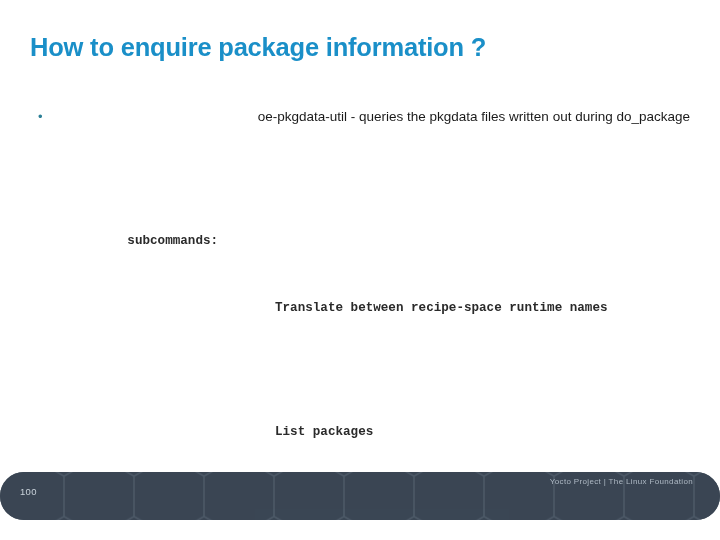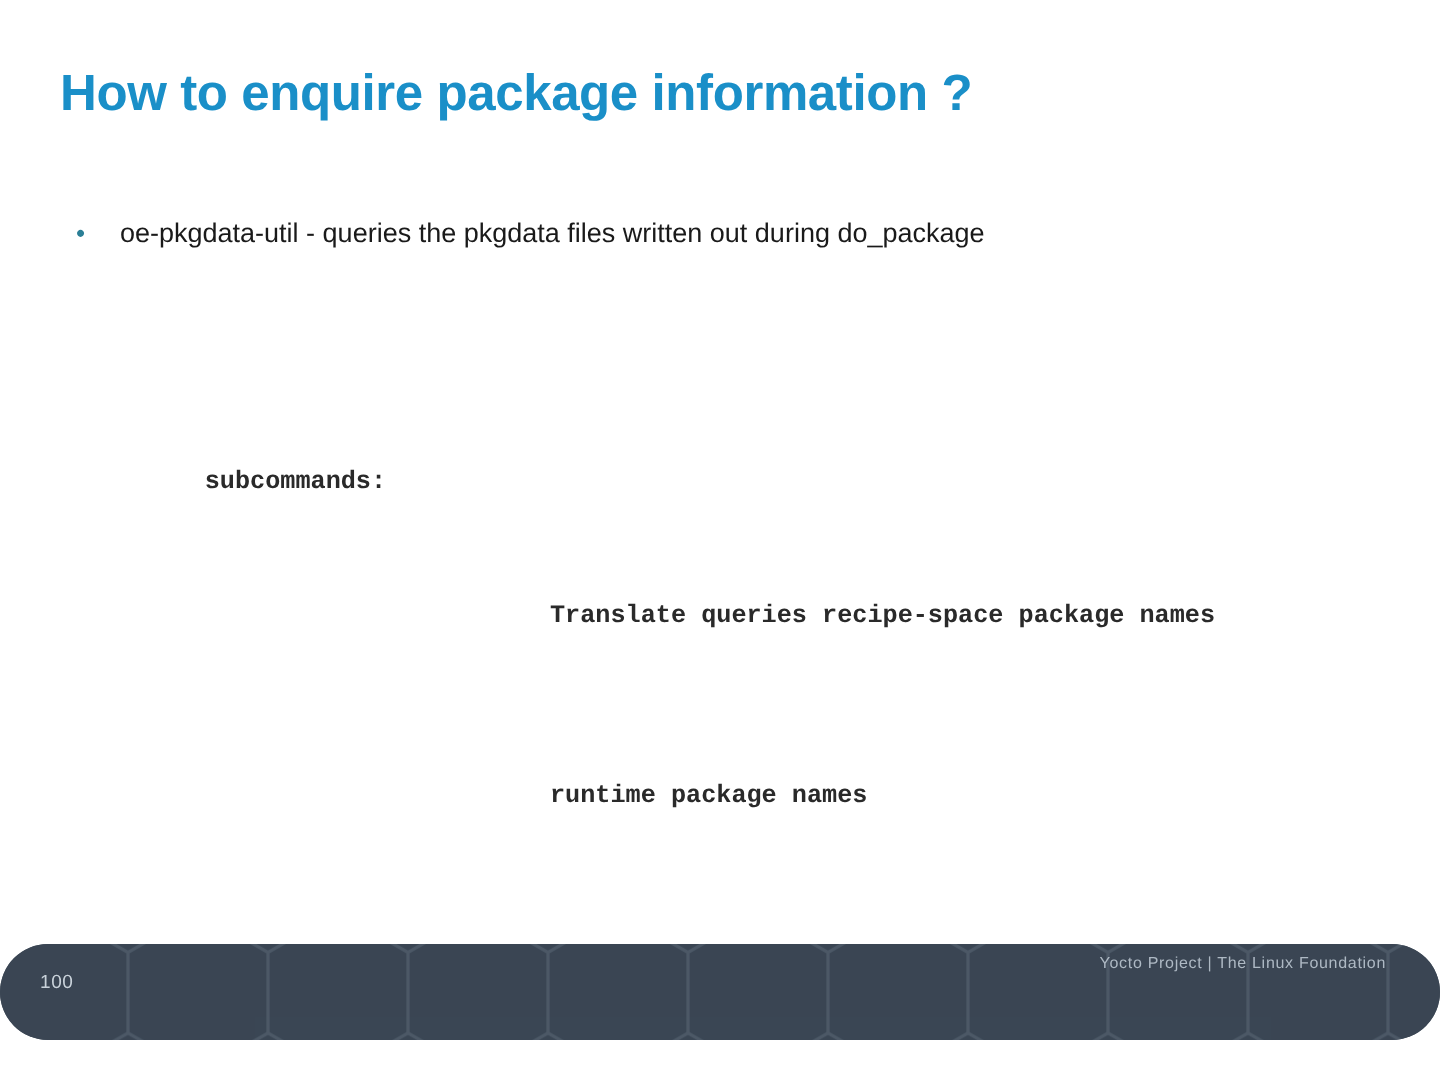--- a/index.html
+++ b/index.html
@@ -55,20 +55,21 @@
     padding-left: 8px;
     box-sizing: border-box;
   }
   .bullet-text {
     flex: 1 1 auto;
     font-size: 13.5px;
     color: #1a1a1a;
     line-height: 18px;
     font-weight: normal;
     white-space: nowrap;
+    text-align: right;
   }
 
   
   .mono-block {
     position: absolute;
     left: 57px;
     top: 165px;
     width: 640px;
     font-family: "Liberation Mono", "DejaVu Sans Mono", monospace;
     font-size: 12.6px;
@@ -88,20 +89,21 @@
   }
   .m-right {
     position: absolute;
     left: 218px;
     top: 0;
     white-space: pre;
   }
   .m-full {
     display: inline-block;
     white-space: pre;
+    margin-left: 25px;
   }
   .m-cont {
     display: inline-block;
     white-space: pre;
     margin-left: -8px;
   }
   .spacer-line { height: 5px; }
 
   
   .footer {
@@ -155,26 +157,23 @@
   </div>
 
   <div class="mono-block">
 
     <div class="mono-line">
       <span class="m-full">subcommands:</span>
     </div>
 
     
     <div class="mono-line">
-      <span class="m-right">Translate queries recipe-space package names</span>
+      <span class="m-right">Translate between recipe-space runtime names</span>
     </div>
     <div class="spacer-line"></div>
-    <div class="mono-line">
-      <span class="m-right">runtime package names</span>
-    </div>
 
     
     <div class="mono-line">
       
       <span class="m-right">List packages</span>
     </div>
 
     
     
 

